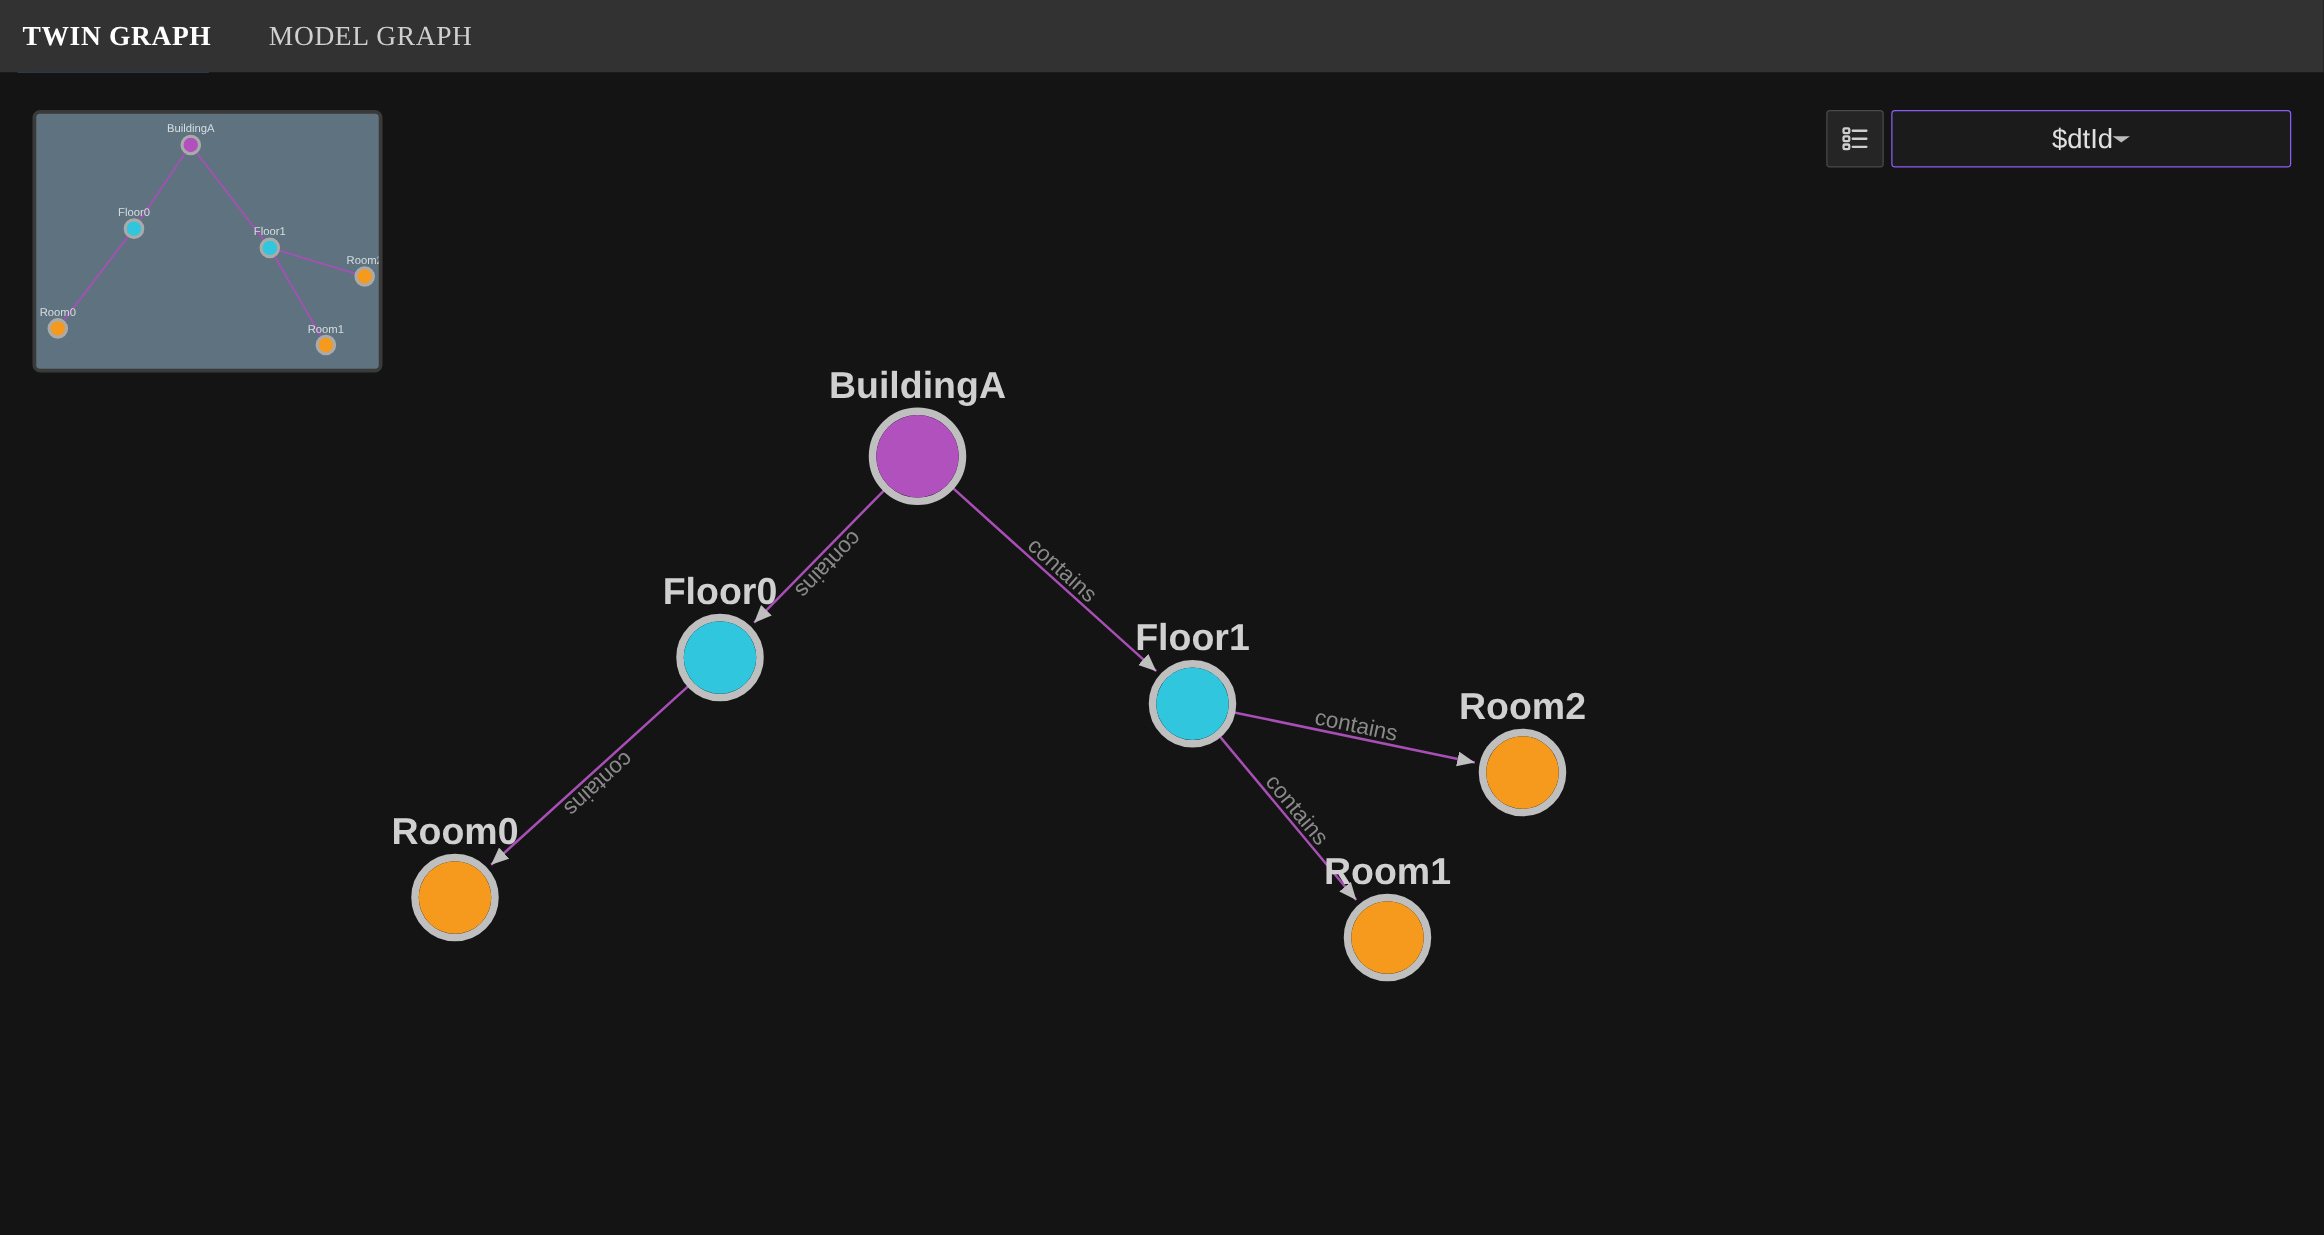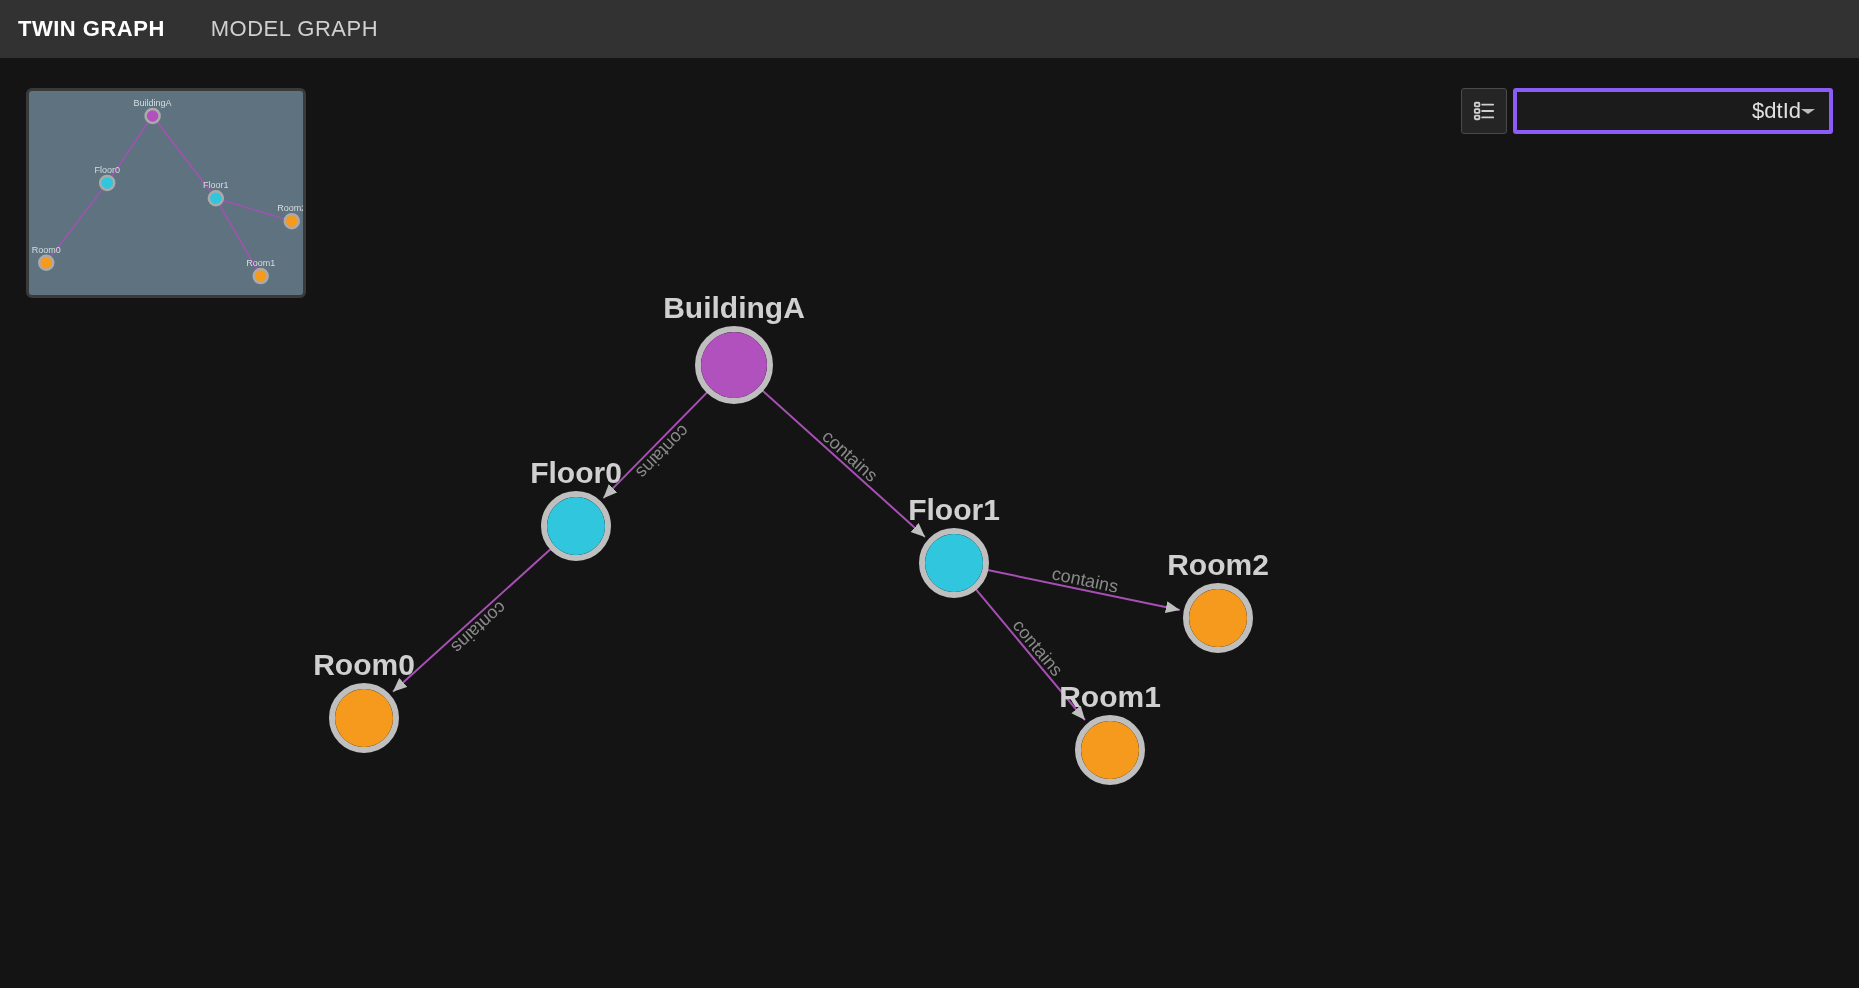--- a/index.html
+++ b/index.html
@@ -5,20 +5,21 @@
   * { box-sizing: border-box; margin: 0; padding: 0; }
   html, body { width: 100%; height: 100%; background: #141414; font-family: "Segoe UI", Arial, sans-serif; color: #fff; overflow: hidden; }
   
   .tab-bar {
     width: 100%;
     height: 58px;
     background: #323232;
     display: flex;
     align-items: center;
     padding: 0 18px;
+    font-family: Liberation Serif, serif;
   }
   .tab {
     padding: 18px 16px 18px 0;
     margin-right: 30px;
     font-size: 22px;
     color: #d0d0d0;
     cursor: pointer;
     position: relative;
     letter-spacing: 0.5px;
   }
@@ -72,25 +73,25 @@
     display: flex;
     align-items: center;
     justify-content: center;
     cursor: pointer;
     margin-right: 6px;
   }
   .dropdown {
     width: 320px;
     height: 46px;
     background: #1b1b1b;
-    border: 4px solid #8b5cf6;
+    border: 1px solid #8b5cf6;
     border-radius: 3px;
     display: flex;
     align-items: center;
-    justify-content: flex-end;
+    justify-content: center;
     padding: 0 14px;
     cursor: pointer;
     color: #e0e0e0;
     font-size: 22px;
   }
   .chevron {
     width: 0; height: 0;
     border-left: 7px solid transparent;
     border-right: 7px solid transparent;
     border-top: 7px solid #bbb;

